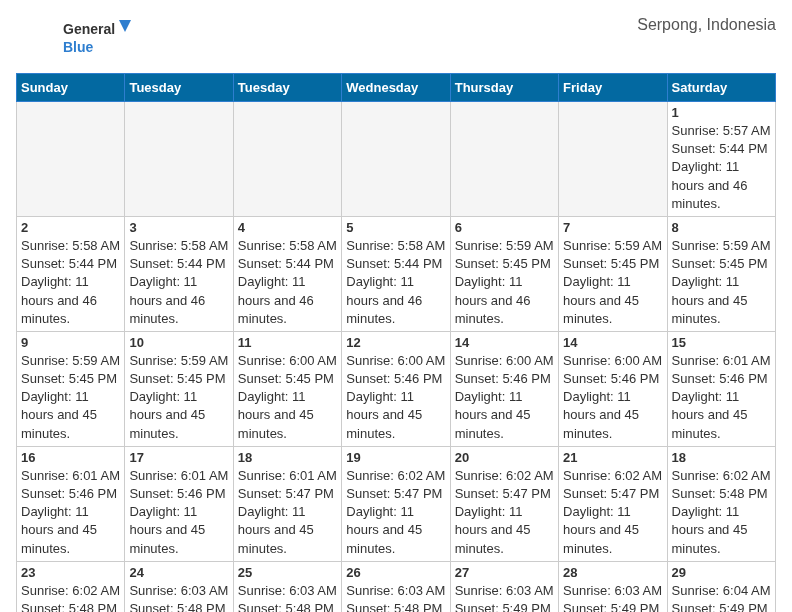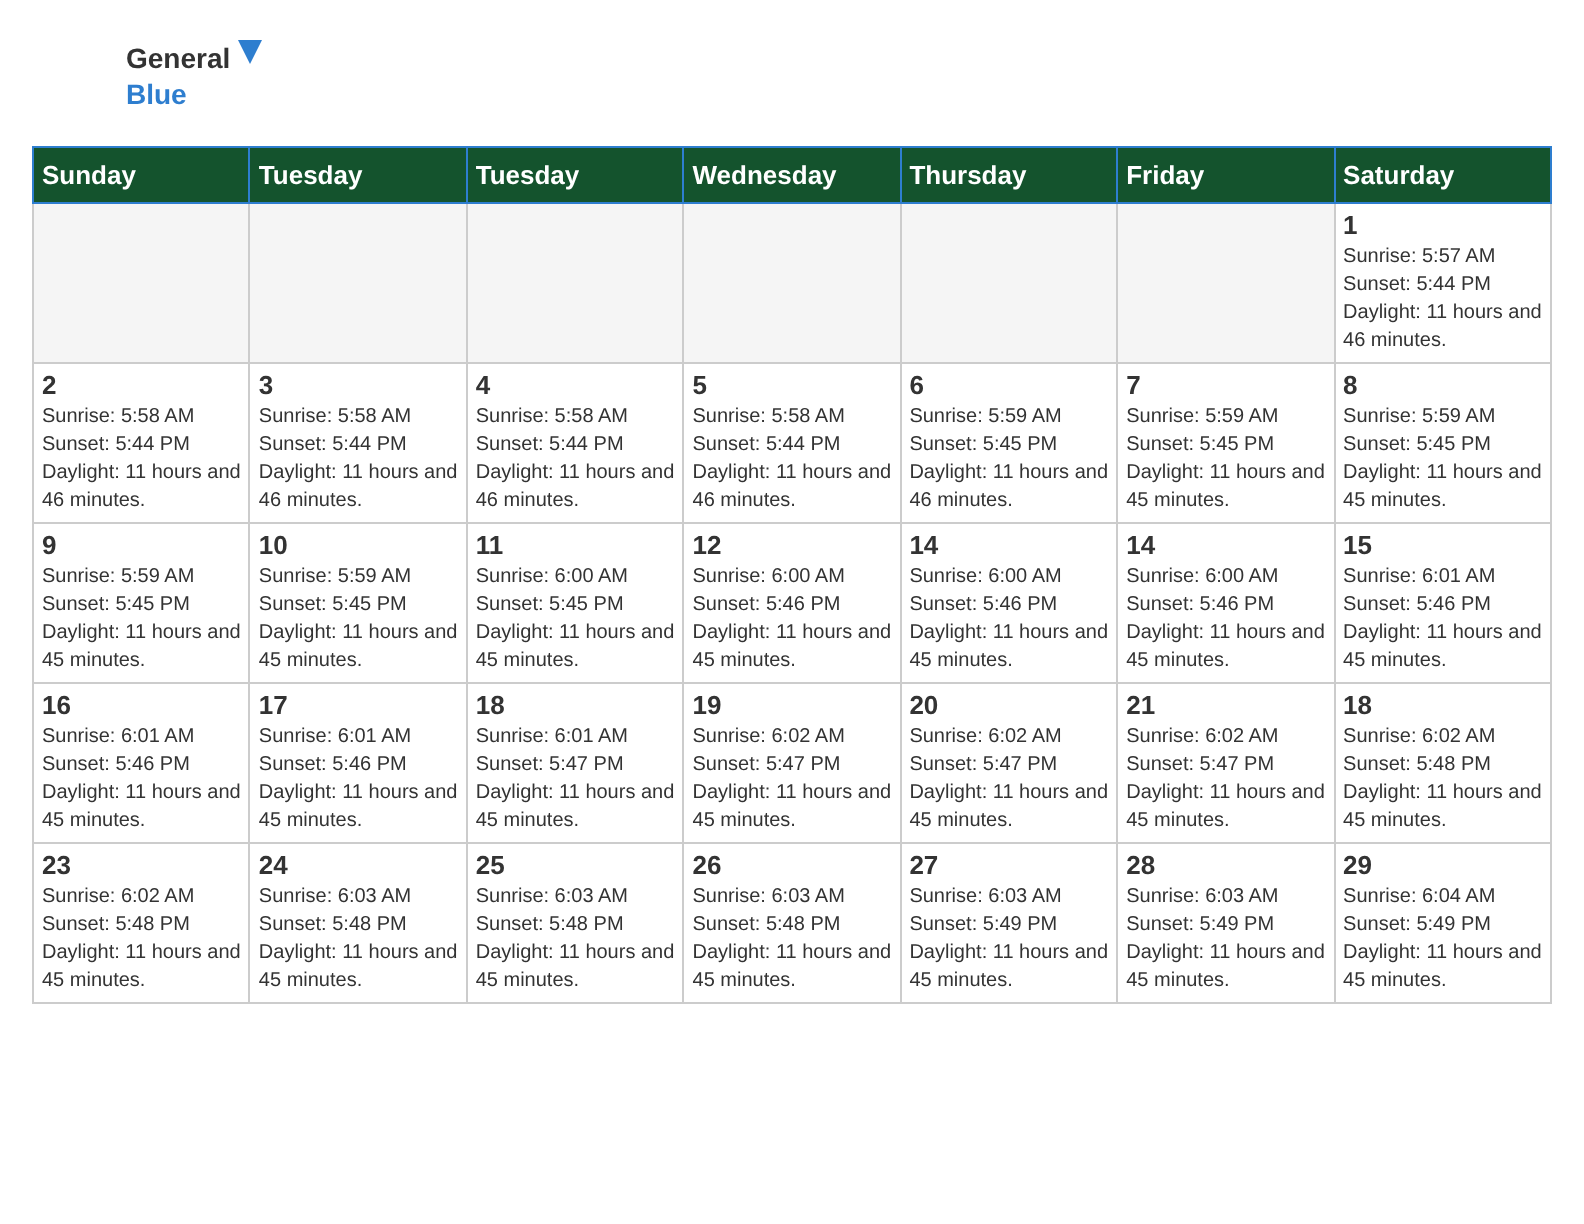--- a/index.html
+++ b/index.html
@@ -33,21 +33,21 @@
     .subtitle {
       font-size: 16px;
       color: #555;
     }
     .calendar {
       width: 100%;
       border-collapse: collapse;
       font-size: 11px;
     }
     .calendar thead tr th {
-      background: #14532d;
+      background: #0369a1;
       color: #fff;
       font-weight: bold;
       font-size: 13px;
       padding: 6px 4px;
       text-align: left;
       border: 1px solid #2e7ecf;
     }
     .calendar tbody tr td {
       border: 1px solid #ccc;
       vertical-align: top;
@@ -60,36 +60,37 @@
       background: #f5f5f5;
     }
     .day-num {
       font-size: 13px;
       font-weight: bold;
       color: #333;
       margin-bottom: 2px;
     }
     .day-info {
       color: #333;
-      font-size: 10px;
+      font-size: 13px;
       line-height: 1.4;
     }
   </style>
 </head>
 <body>
 
 <div class="header-area">
   <div class="logo">
     <svg width="70" height="45" viewBox="0 0 70 45">
       <text x="0" y="18" font-size="14" font-weight="bold" font-family="Arial" fill="#333">General</text>
       <text x="0" y="36" font-size="14" font-weight="bold" font-family="Arial" fill="#2e7ecf">Blue</text>
       <polygon points="56,4 68,4 62,16" fill="#2e7ecf"></polygon>
     </svg>
   </div>
   <div class="title-area">
+    <div class="subtitle">Serpong, Indonesia</div>
   </div>
 </div>
 
 <table class="calendar">
   <thead>
     <tr>
     <th>Sunday</th>
         <th>Tuesday</th>
         <th>Tuesday</th>
         <th>Wednesday</th>

